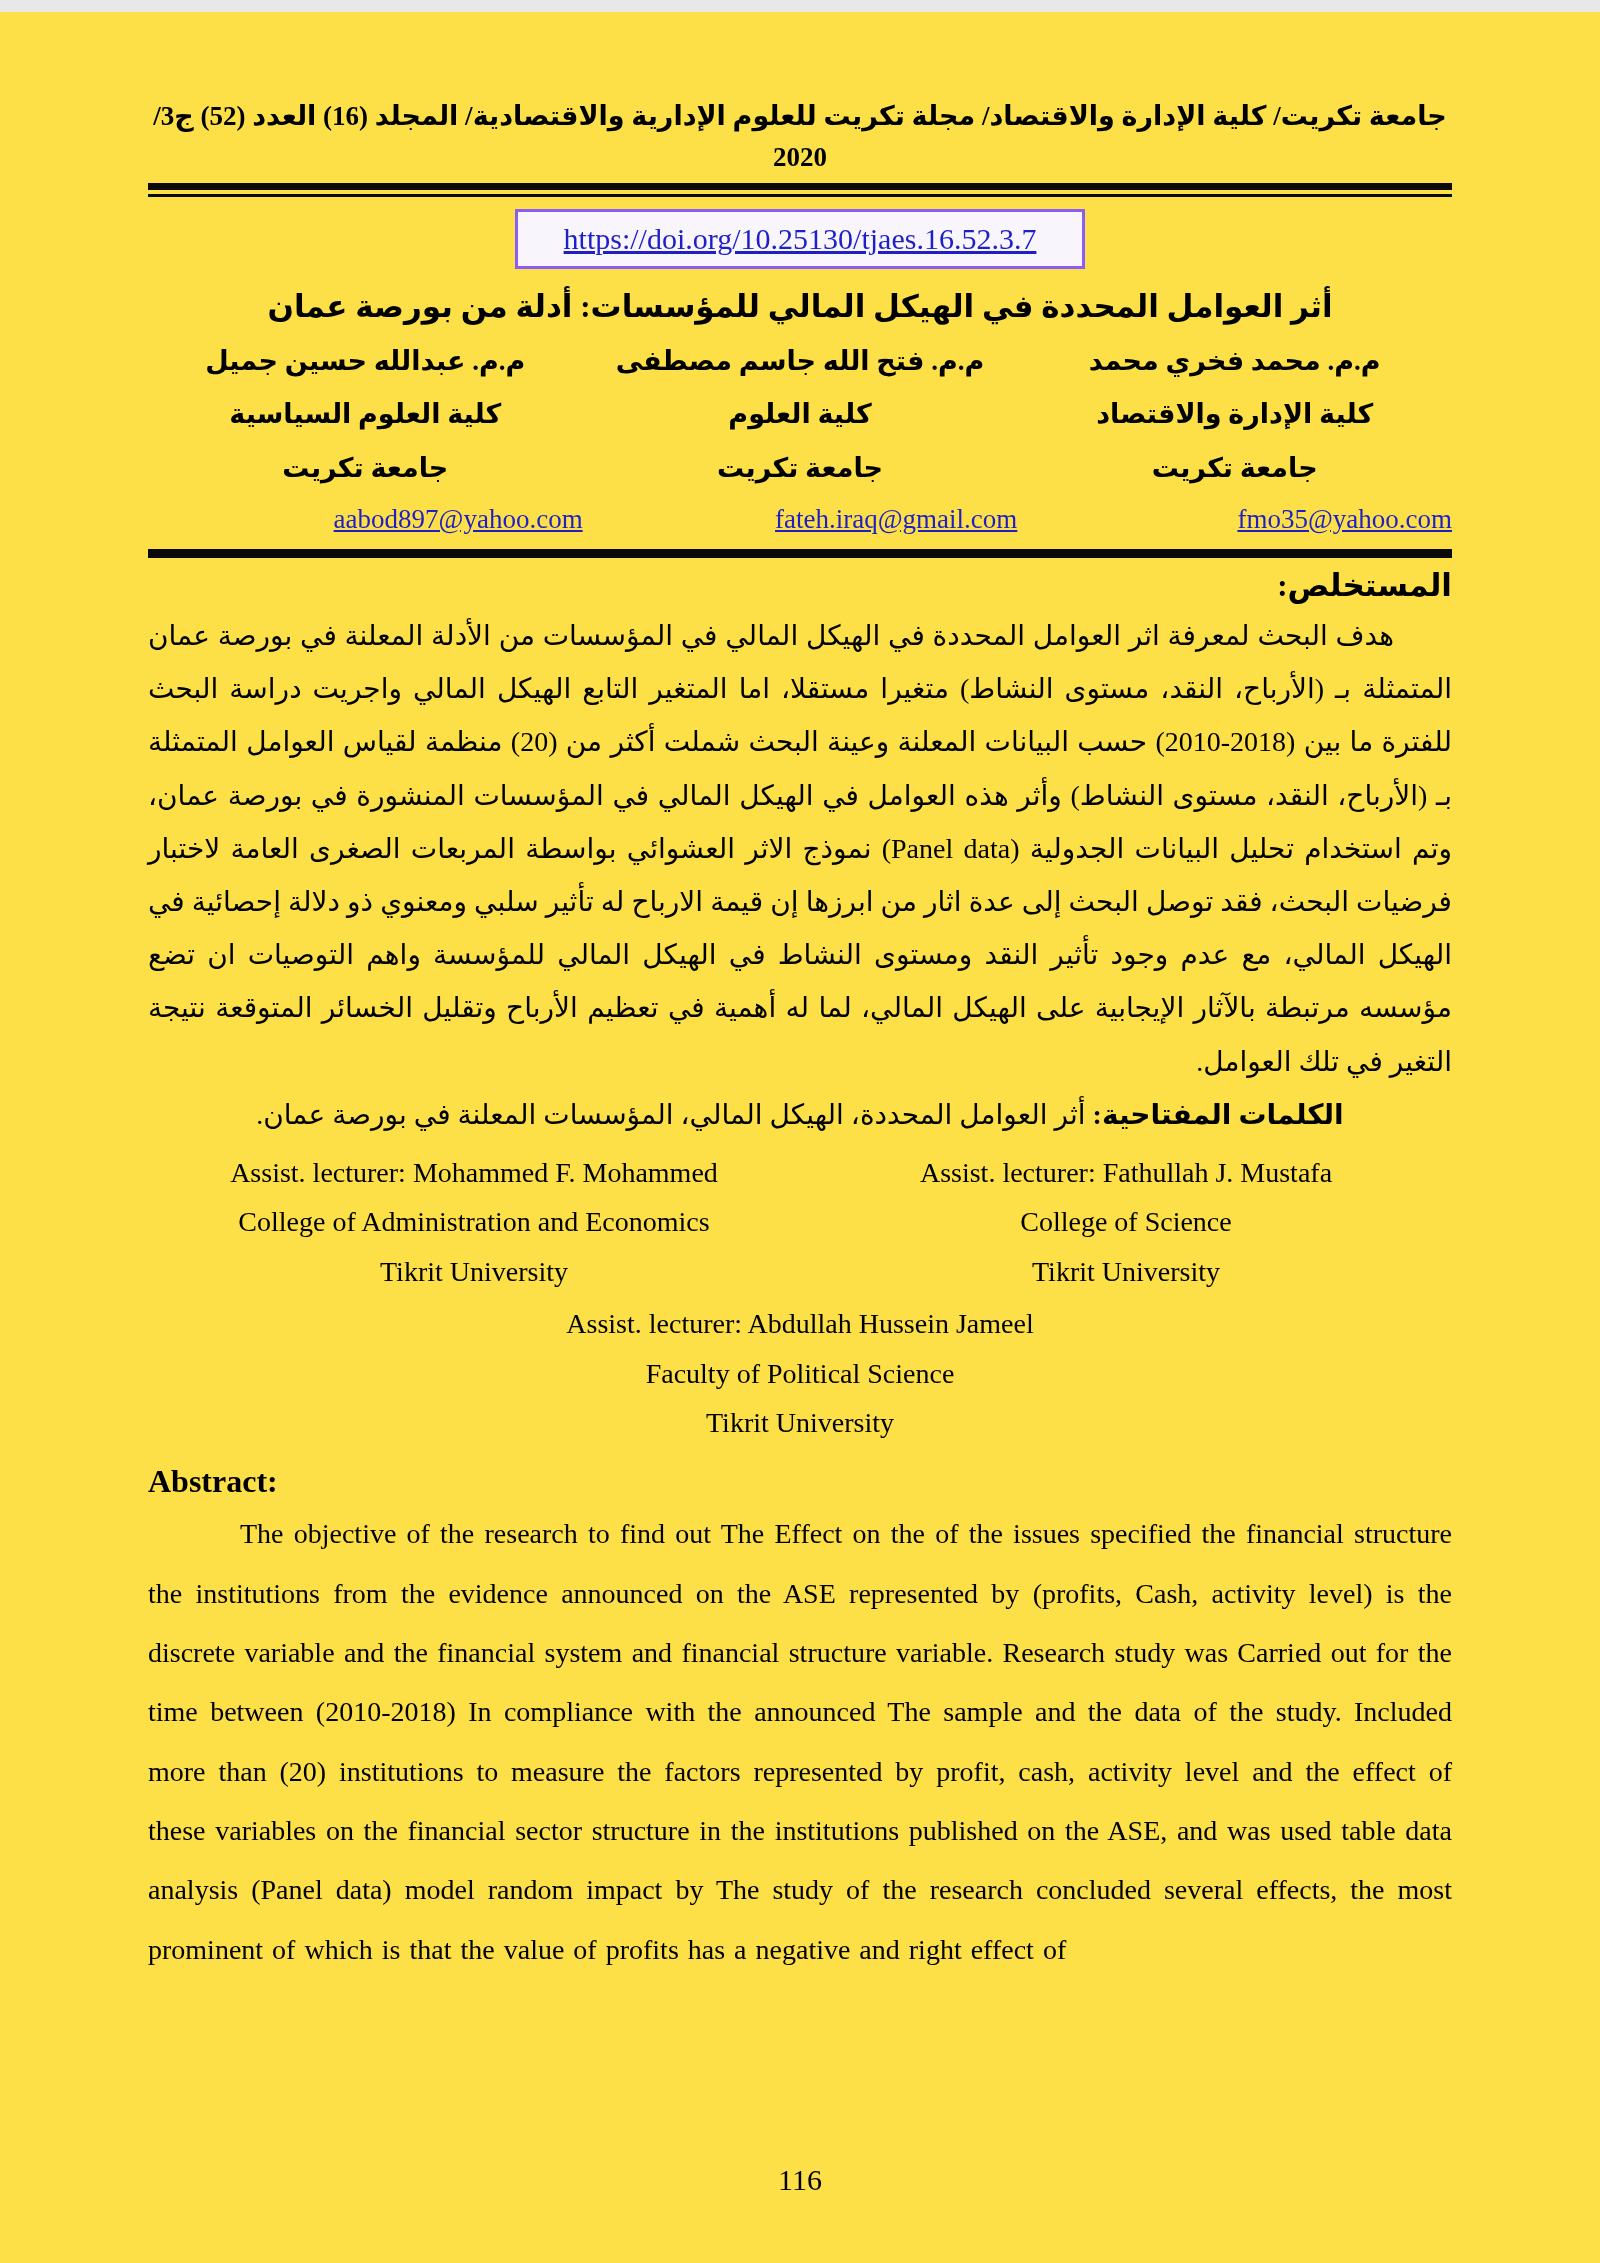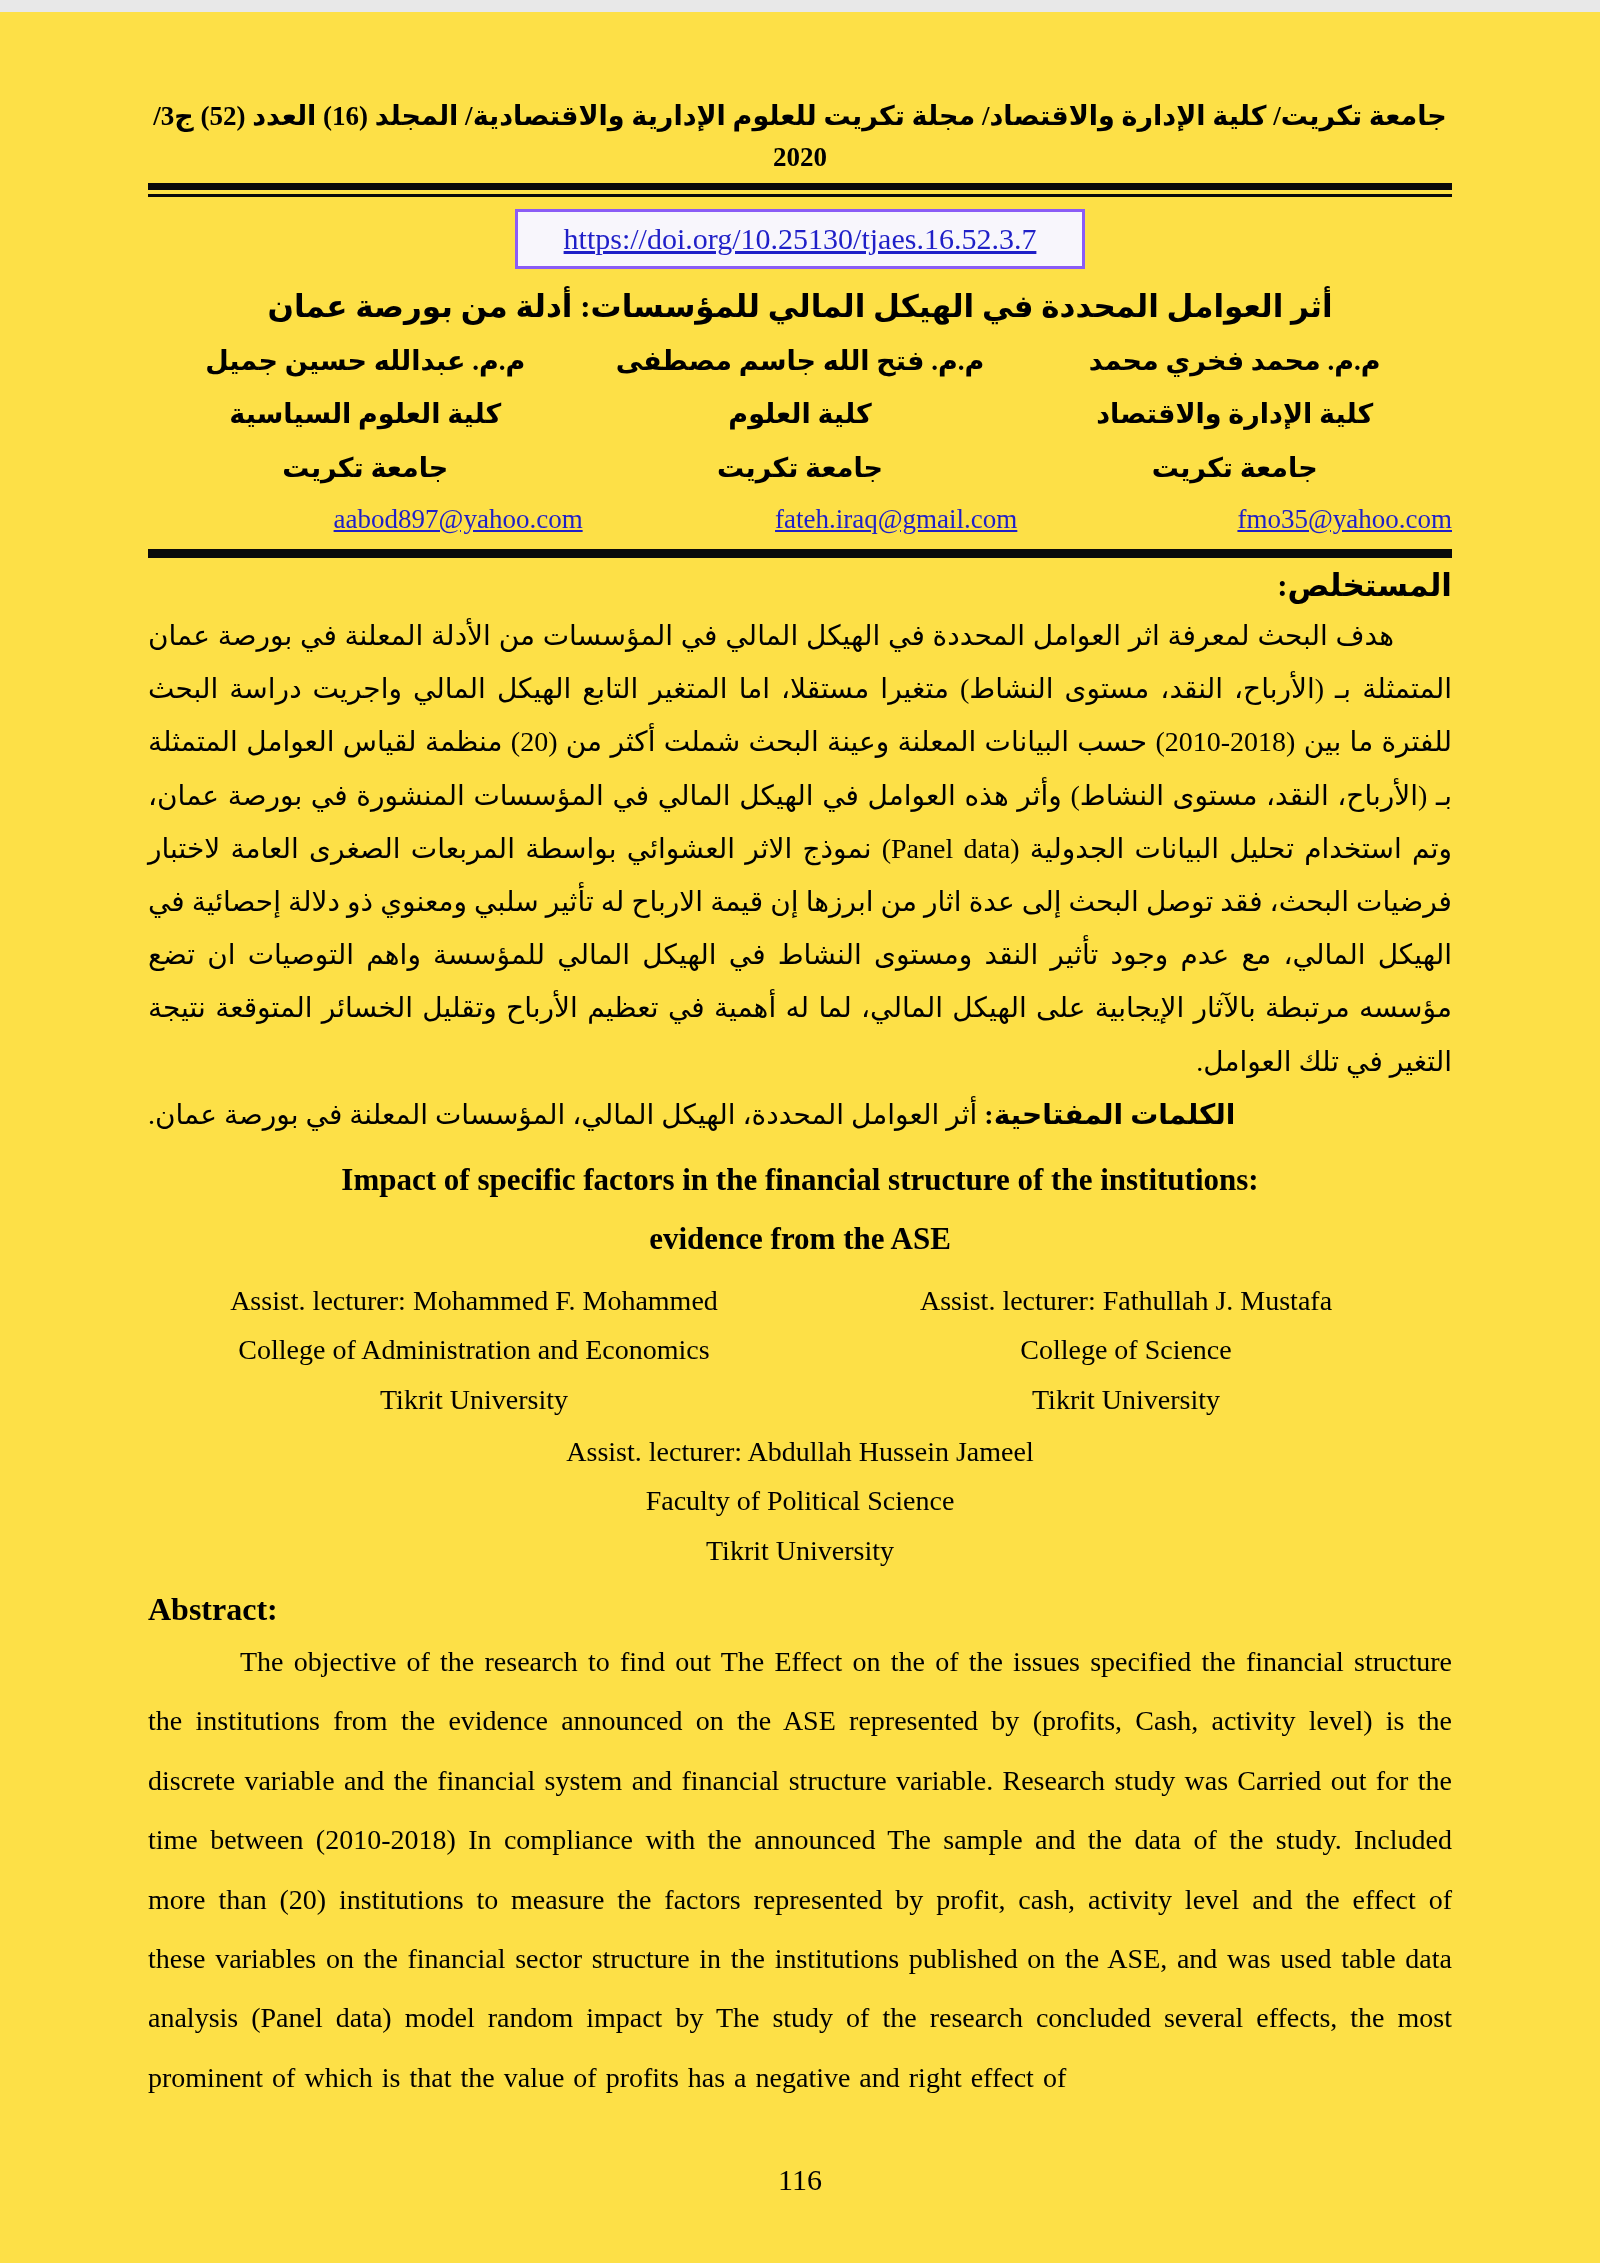--- a/index.html
+++ b/index.html
@@ -26,21 +26,21 @@
   .title-ar{margin:16px 0 0 0;font-size:31px;font-weight:bold;text-align:center;line-height:1.4;}
   .authors{display:flex;margin-top:16px;}
   .auth-col{flex:1;text-align:center;font-weight:bold;font-size:27px;}
   .auth-col div{margin-top:18px;line-height:1.3;}
   .auth-col div:first-child{margin-top:0;}
   .emails{display:flex;margin-top:18px;font-size:27px;}
   .email-col{flex:1;text-align:right;}
   .rule-heavy{height:9px;background:#0a0a0a;margin-top:14px;}
   .abs-ar-heading{font-size:31px;font-weight:bold;margin-top:6px;line-height:1.4;}
   .abs-ar{margin:2px 0 0 0;font-size:28px;line-height:1.9;text-align:justify;text-indent:58px;}
-  .kw{margin:0;font-size:28px;line-height:1.9;text-align:left;}
+  .kw{margin:0;font-size:28px;line-height:1.9;text-align:center;}
   .kw-label{font-weight:bold;}
   .title-en{margin-top:10px;text-align:center;font-weight:bold;font-size:31px;line-height:1.9;}
   .en-authors-row{display:flex;margin-top:14px;justify-content:flex-end;}
   .en-col{flex:1;text-align:center;font-size:28px;}
   .en-col div,.en-author-center div{margin-top:13px;line-height:1.3;}
   .en-col div:first-child,.en-author-center div:first-child{margin-top:0;}
   .en-author-center{margin-top:16px;text-align:center;font-size:28px;}
   .abs-en-heading{margin-top:22px;font-size:32px;font-weight:bold;}
   .abs-en{margin:4px 0 0 0;font-size:28px;line-height:2.12;text-align:justify;text-indent:92px;word-spacing:2px;}
   .page-number{position:absolute;bottom:78px;left:0;right:0;text-align:center;font-size:30px;}
@@ -96,24 +96,20 @@
   </div>
 
   <div class="rule-heavy"></div>
 
   <div class="abs-ar-heading rtl">المستخلص:</div>
 
   <p class="abs-ar rtl">هدف البحث لمعرفة اثر العوامل المحددة في الهيكل المالي في المؤسسات من الأدلة المعلنة في بورصة عمان المتمثلة بـ (الأرباح، النقد، مستوى النشاط) متغيرا مستقلا، اما المتغير التابع الهيكل المالي واجريت دراسة البحث للفترة ما بين (2018-2010) حسب البيانات المعلنة وعينة البحث شملت أكثر من (20) منظمة لقياس العوامل المتمثلة بـ (الأرباح، النقد، مستوى النشاط) وأثر هذه العوامل في الهيكل المالي في المؤسسات المنشورة في بورصة عمان، وتم استخدام تحليل البيانات الجدولية (Panel data) نموذج الاثر العشوائي بواسطة المربعات الصغرى العامة لاختبار فرضيات البحث، فقد توصل البحث إلى عدة اثار من ابرزها إن قيمة الارباح له تأثير سلبي ومعنوي ذو دلالة إحصائية في الهيكل المالي، مع عدم وجود تأثير النقد ومستوى النشاط في الهيكل المالي للمؤسسة واهم التوصيات ان تضع مؤسسه مرتبطة بالآثار الإيجابية على الهيكل المالي، لما له أهمية في تعظيم الأرباح وتقليل الخسائر المتوقعة نتيجة التغير في تلك العوامل.</p>
 
   <p class="kw rtl"><span class="kw-label">الكلمات المفتاحية:</span><span class="kw-text"> أثر العوامل المحددة، الهيكل المالي، المؤسسات المعلنة في بورصة عمان.</span></p>
 
-  <div class="title-en">
-    <div>Impact of specific factors in the financial structure of the institutions:</div>
-    <div>evidence from the ASE</div>
-  </div>
 
   <div class="en-authors-row">
     <div class="en-col">
       <div>Assist. lecturer: Mohammed F. Mohammed</div>
       <div>College of Administration and Economics</div>
       <div>Tikrit University</div>
     </div>
     <div class="en-col">
       <div>Assist. lecturer: Fathullah J. Mustafa</div>
       <div>College of Science</div>

